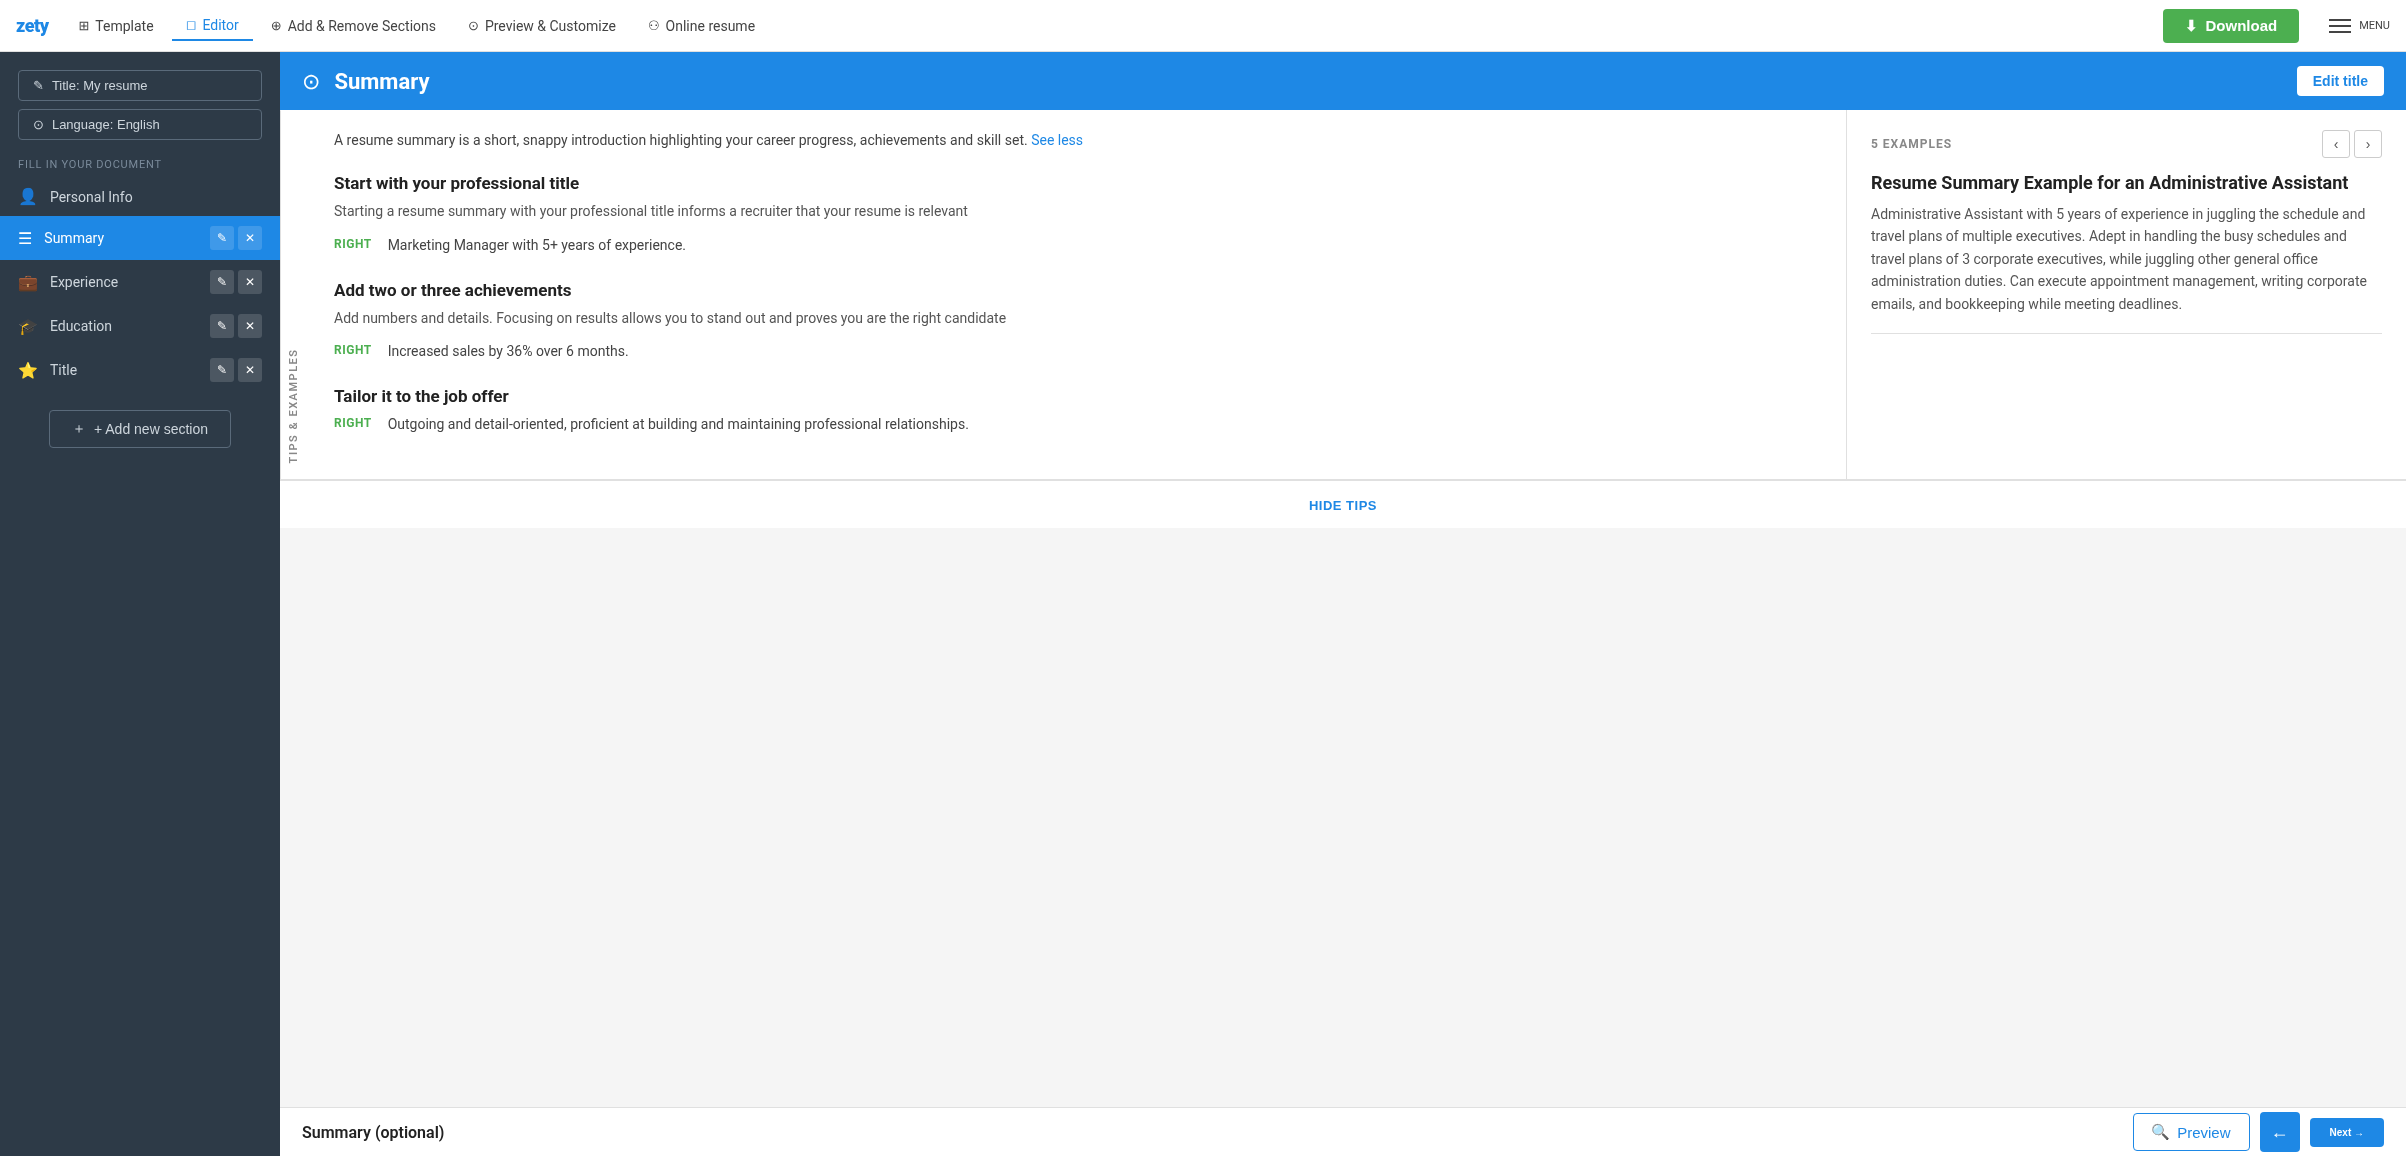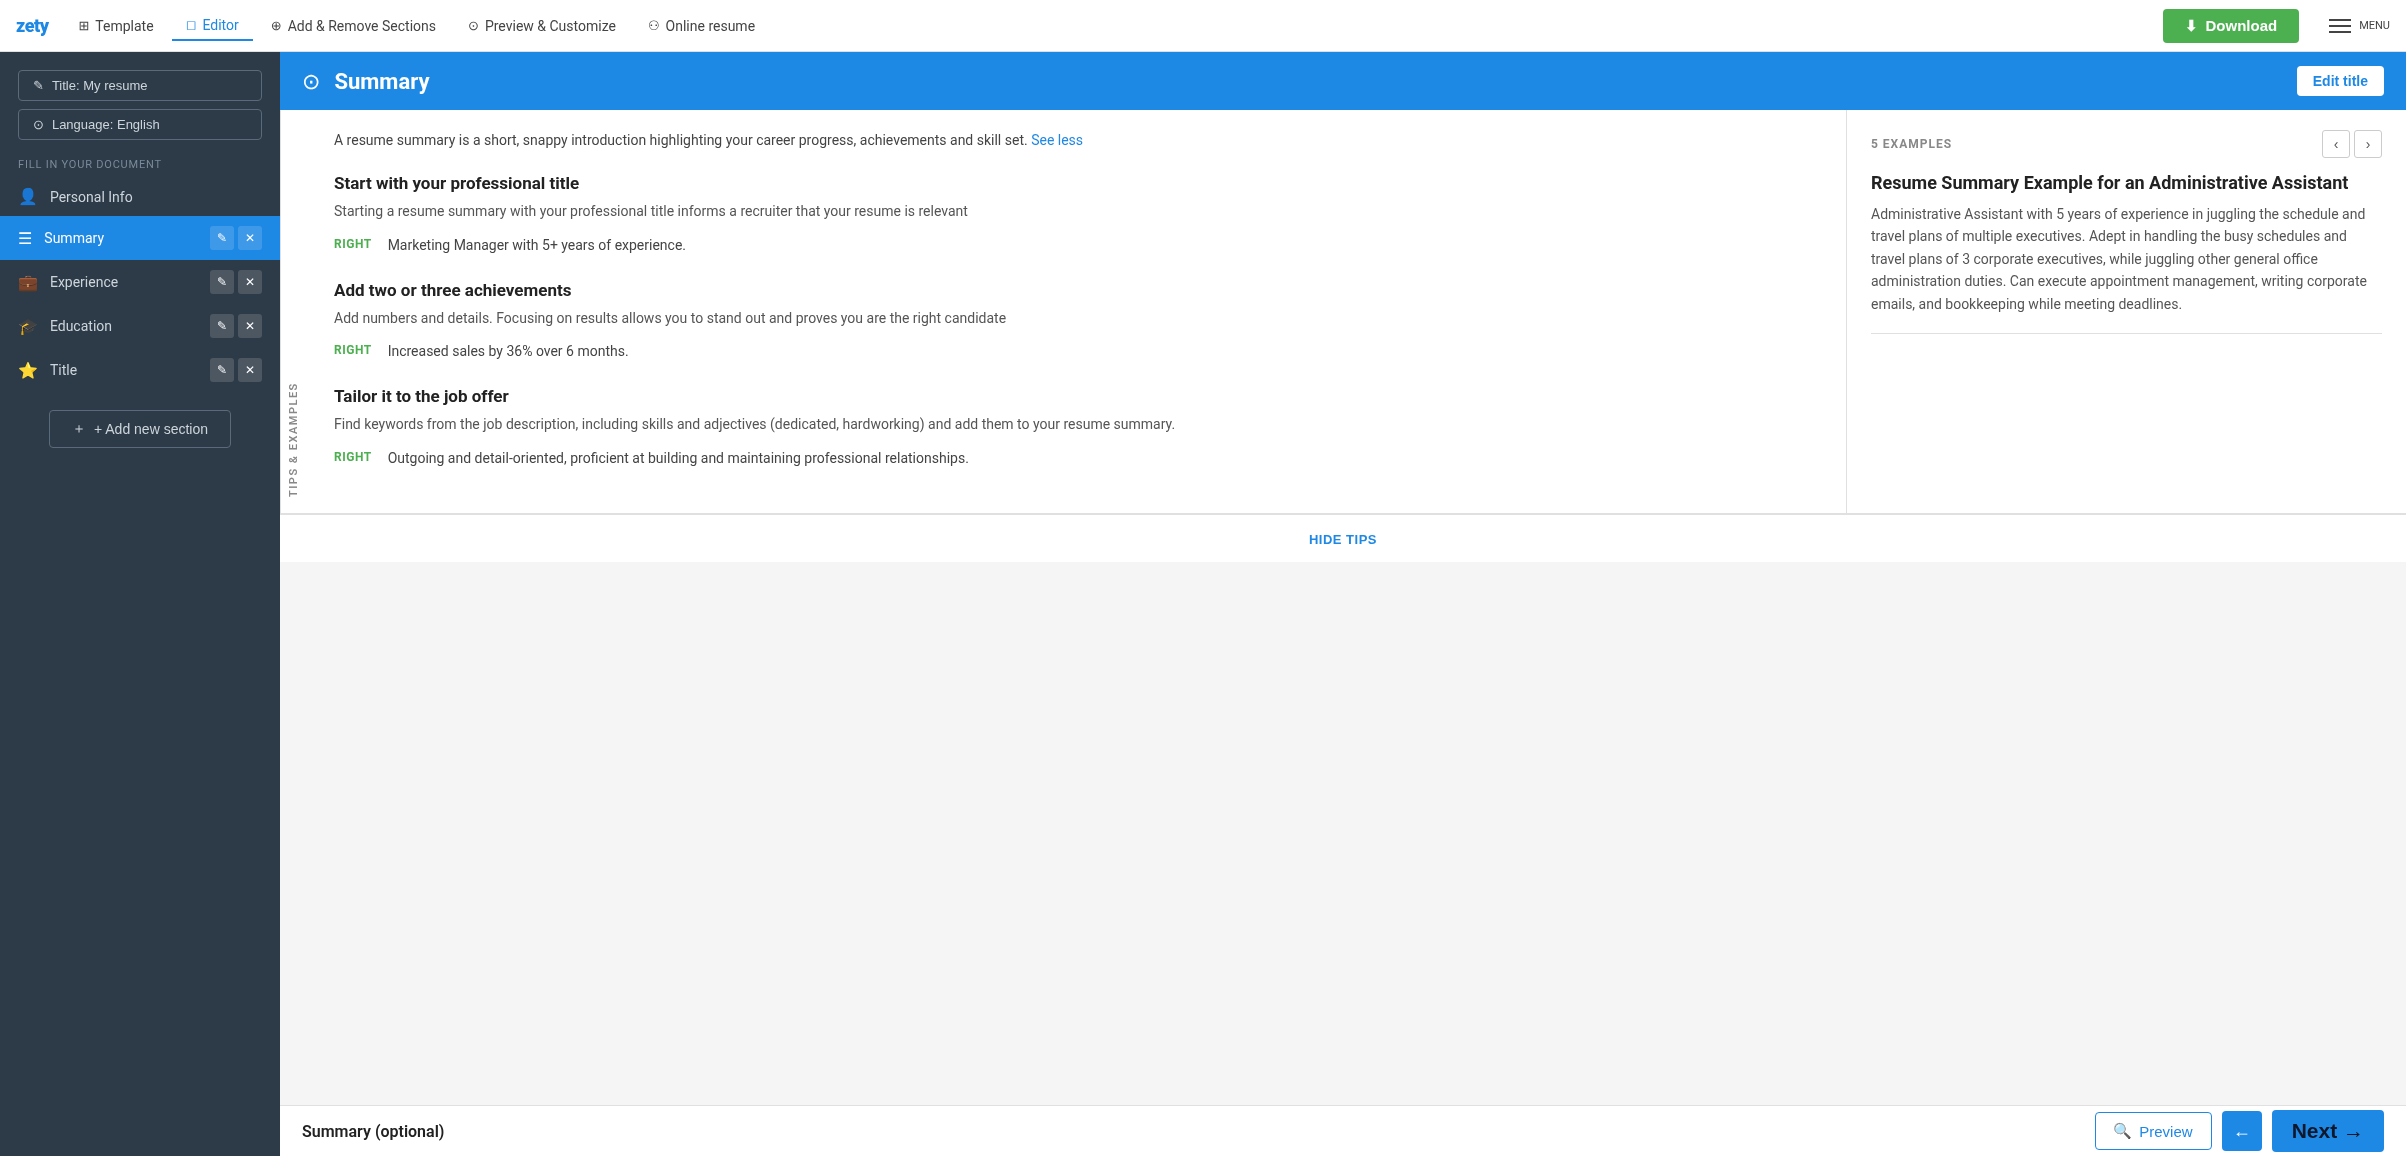--- a/index.html
+++ b/index.html
@@ -121,22 +121,22 @@
     .footer-actions { display: flex; align-items: center; gap: 10px; }
     .preview-btn {
       border: 1px solid #1e88e5; color: #1e88e5; background: #fff; border-radius: 4px;
       padding: 9px 18px; font-size: 15px; cursor: pointer; display: flex; align-items: center; gap: 7px;
     }
     .back-btn {
       background: #1e88e5; color: #fff; border: none; border-radius: 4px;
       width: 40px; height: 40px; font-size: 18px; cursor: pointer; display: flex; align-items: center; justify-content: center;
     }
     .next-btn {
-      background: #1e88e5; color: #0f172a; border: none; border-radius: 4px;
-      padding: 9px 20px; font-size: 21px; font-weight: 600; cursor: pointer; display: flex; align-items: center; gap: 7px;
+      background: #1e88e5; color: #ffffff; border: none; border-radius: 4px;
+      padding: 9px 20px; font-size: 10px; font-weight: 600; cursor: pointer; display: flex; align-items: center; gap: 7px;
     }
   </style>
 </head>
 <body>
 
 <nav class="topnav">
   <span class="topnav-logo">zety</span>
 
   <a class="topnav-item">
     <span class="icon">⊞</span>
@@ -269,21 +269,20 @@
             <div class="tip-title">Add two or three achievements</div>
             <div class="tip-desc">Add numbers and details. Focusing on results allows you to stand out and proves you are the right candidate</div>
             <div class="tip-example">
               <span class="right-badge">RIGHT</span>
               <span class="tip-example-text">Increased sales by 36% over 6 months.</span>
             </div>
           </div>
 
           <div class="tip-section">
             <div class="tip-title">Tailor it to the job offer</div>
-            <div class="tip-desc">Find keywords from the job description, including skills and adjectives (dedicated, hardworking) and add them to your resume summary.</div>
             <div class="tip-example">
               <span class="right-badge">RIGHT</span>
               <span class="tip-example-text">Outgoing and detail-oriented, proficient at building and maintaining professional relationships.</span>
             </div>
           </div>
         </div>
 
         <div class="examples-panel">
           <div class="examples-header">
             <span class="examples-label">5 EXAMPLES</span>

